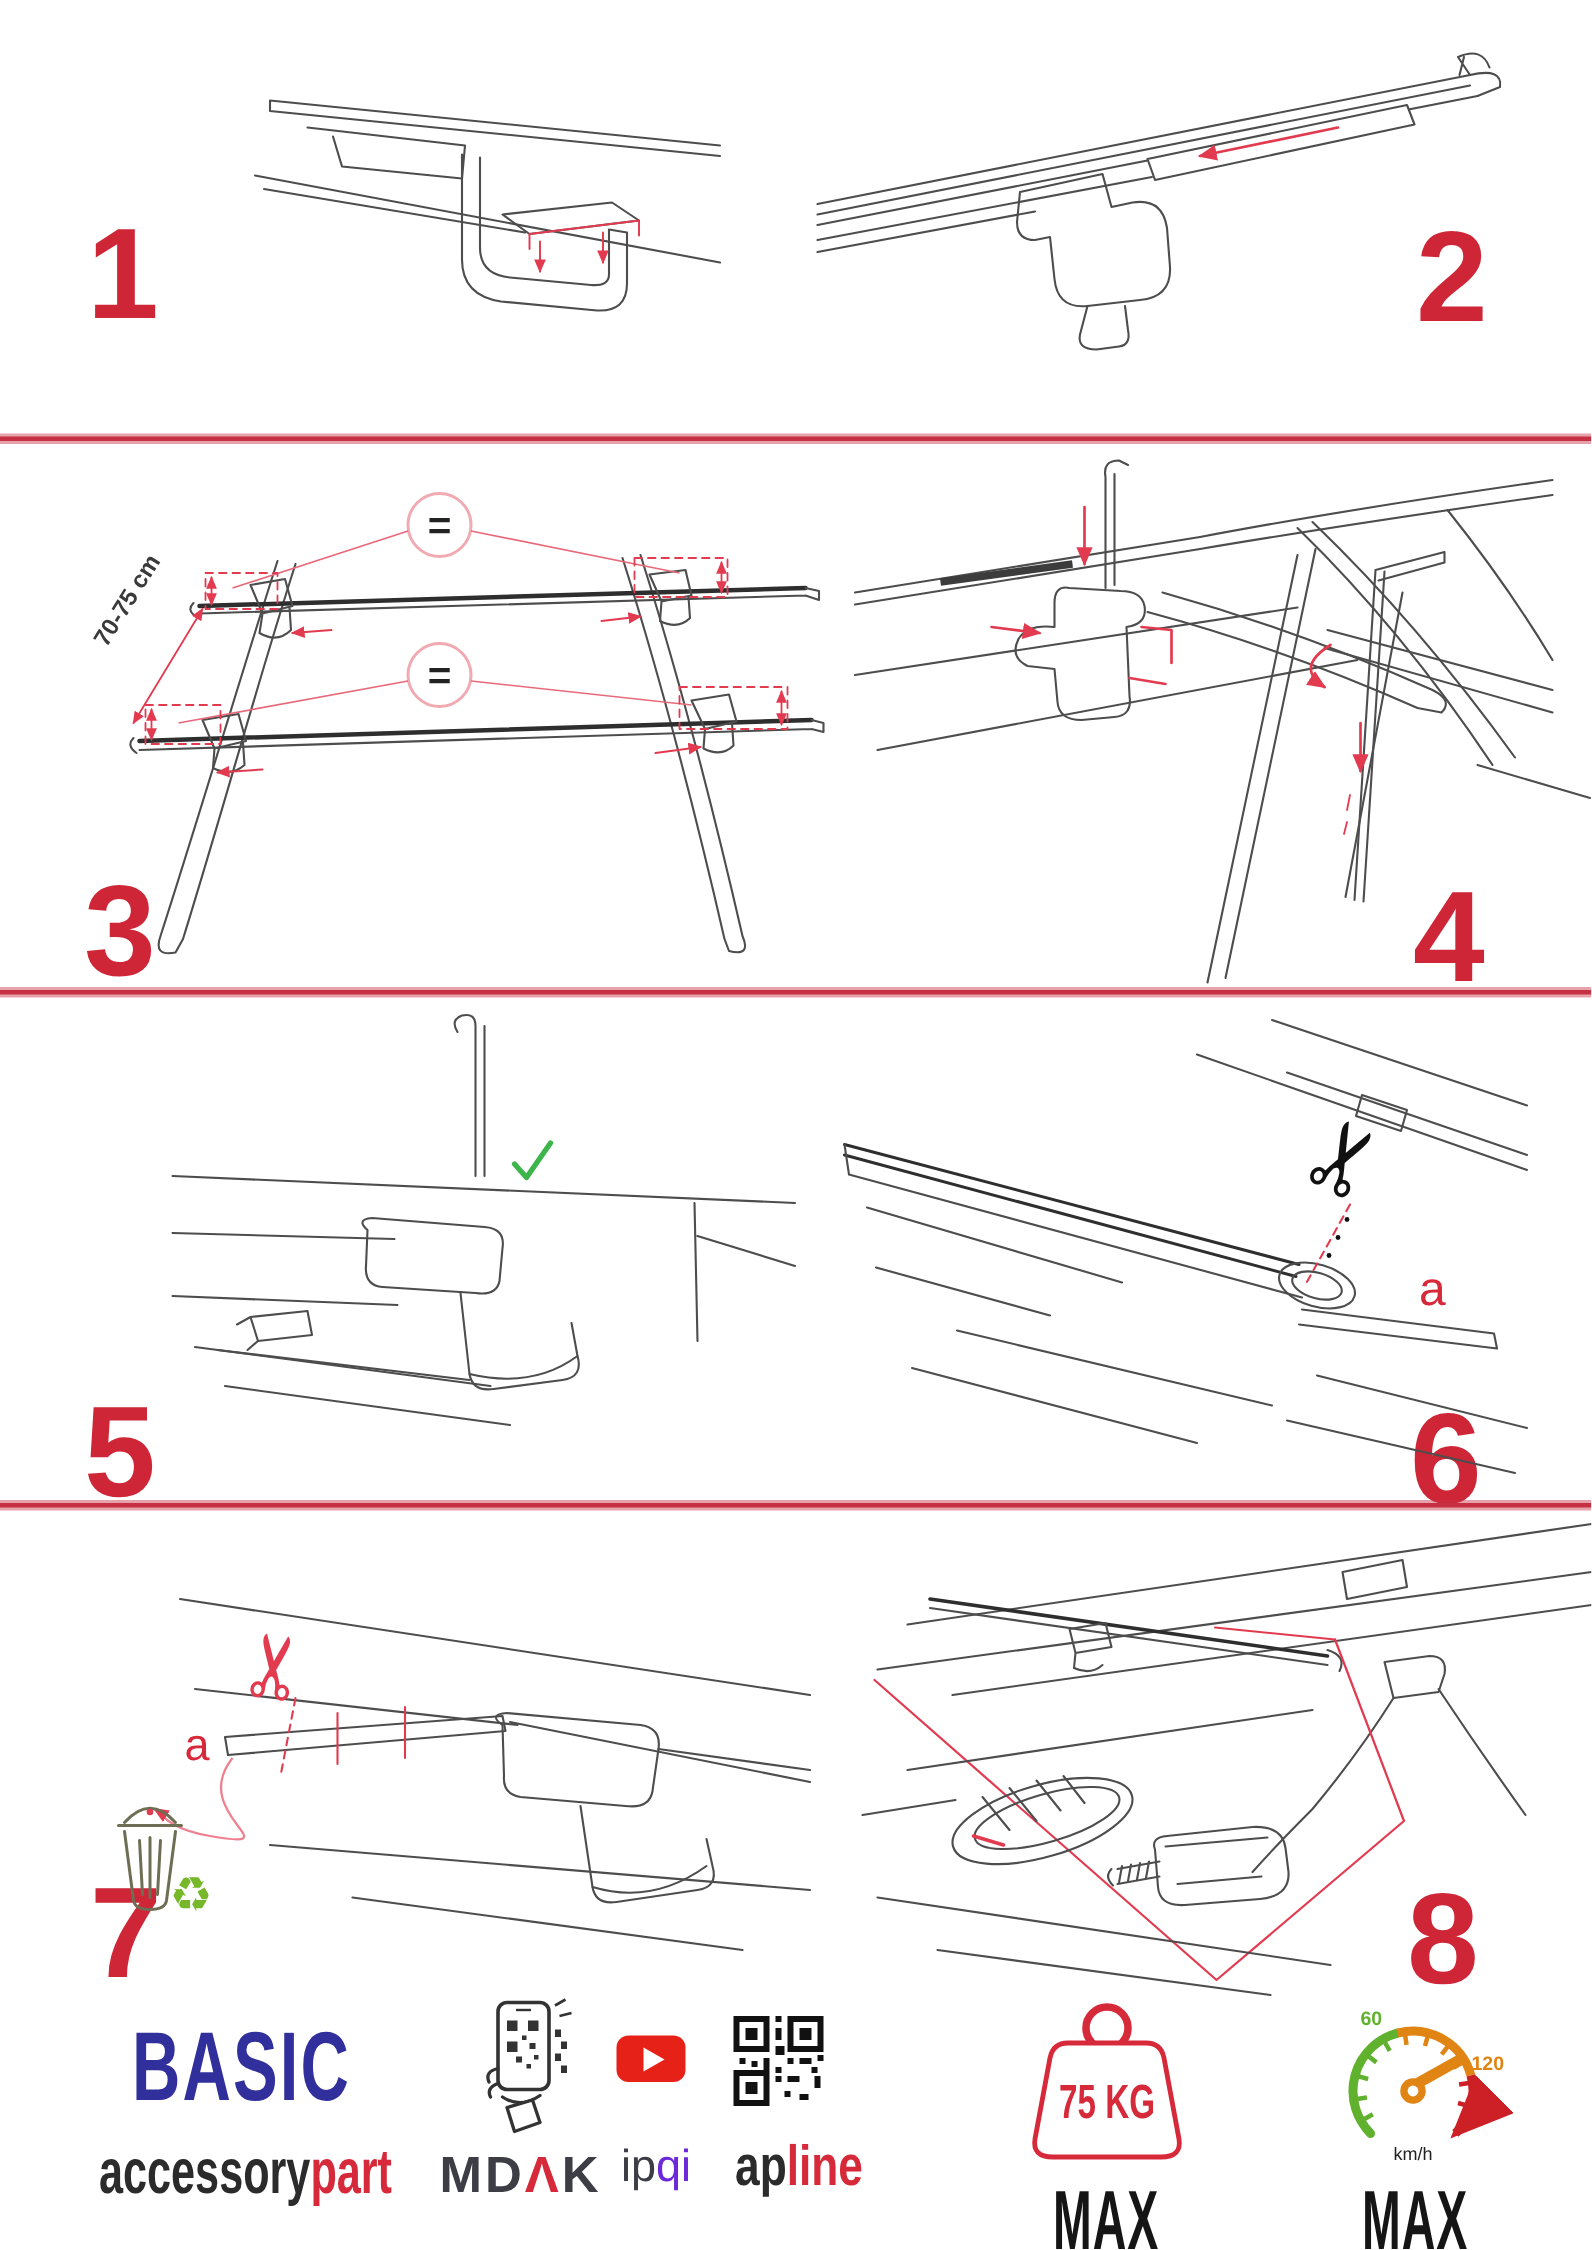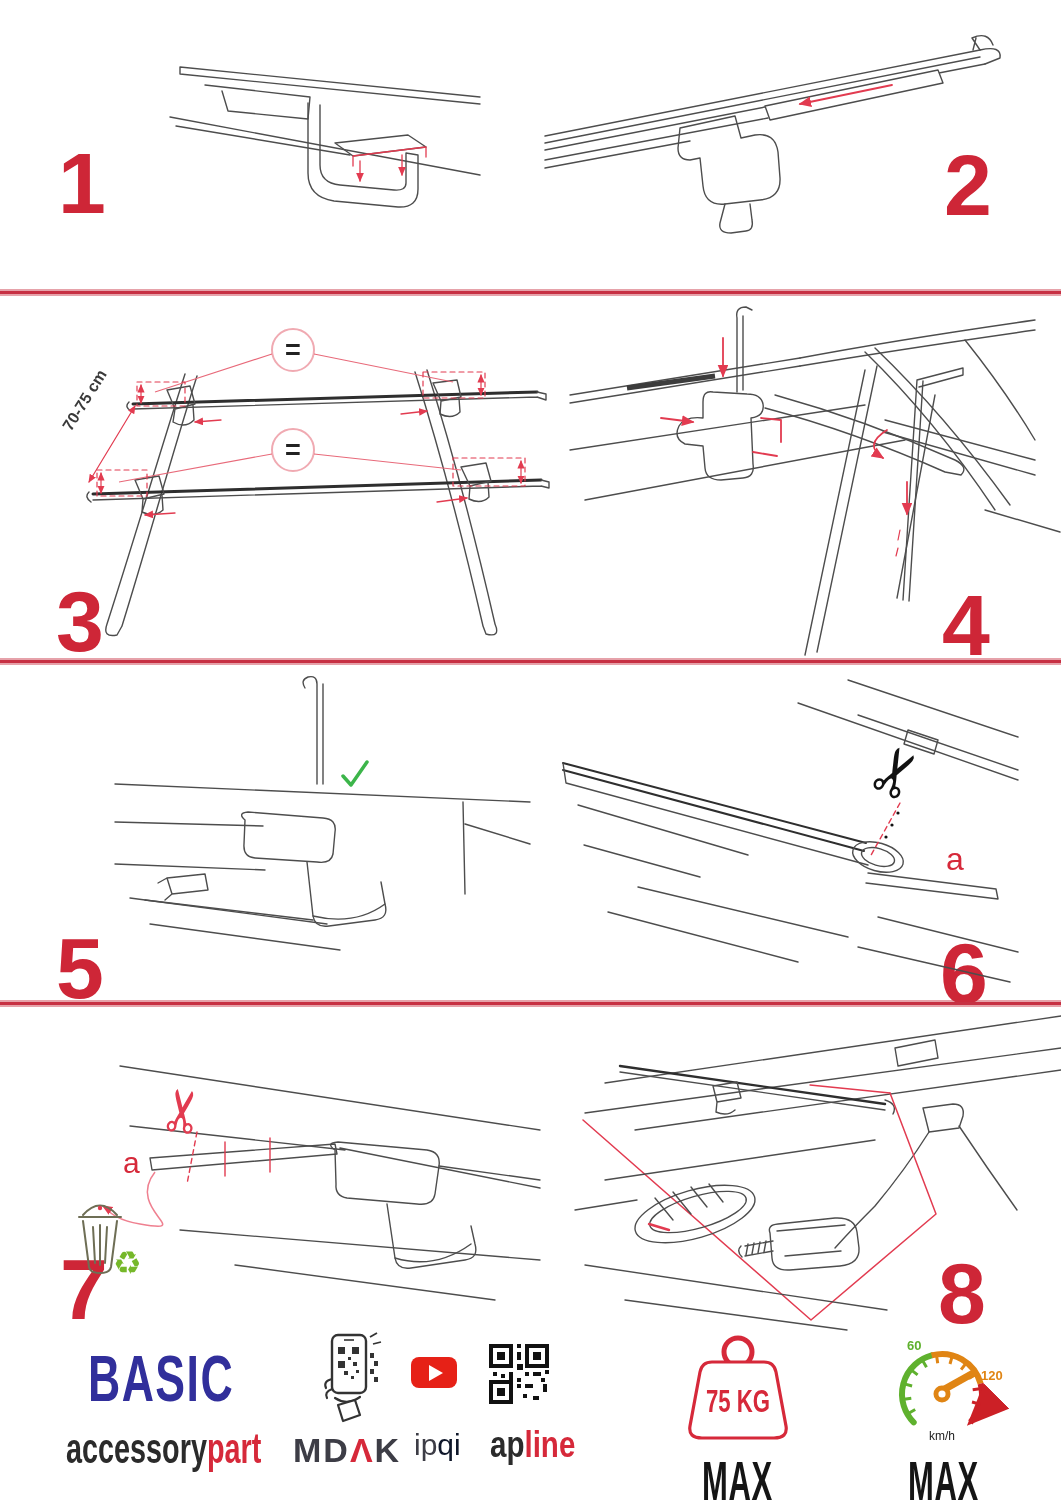--- a/index.html
+++ b/index.html
@@ -19,21 +19,21 @@
   
   .logo-title{position:absolute;left:88px;top:1341px;color:#312f9b;font-size:62px;font-weight:bold;
               letter-spacing:2px;transform:scale(.72,1.05);transform-origin:left top;white-space:nowrap;}
   .logo-sub{position:absolute;left:66px;top:1425px;font-size:40px;font-weight:bold;
             transform:scale(.72,1.05);transform-origin:left top;white-space:nowrap;}
   .logo-sub .dark{color:#2b2b2b}.logo-sub .redt{color:#d6293a}
   .mdak{position:absolute;left:293px;top:1431px;font-size:34px;font-weight:bold;letter-spacing:2px;
         color:#3d3d46;white-space:nowrap;}
   .mdak .redt{color:#d6293a}
   .ipqi{position:absolute;left:414px;top:1428px;font-size:30px;color:#3d3d46;white-space:nowrap;}
-  .ipqi .redt{color:#0f172a}
+  .ipqi .redt{color:#6d28d9}
   .apline{position:absolute;left:490px;top:1422px;font-size:36px;font-weight:bold;
           transform:scale(.82,1.05);transform-origin:left top;color:#2b2b2b;white-space:nowrap;}
   .apline .redt{color:#d6293a}
   .yt{position:absolute;left:411px;top:1357px;width:46px;height:31px;background:#e62117;border-radius:8px;}
   .yt:before{content:"";position:absolute;left:18px;top:8px;border-left:14px solid #fff;
              border-top:8px solid transparent;border-bottom:8px solid transparent;}
   .maxlbl{position:absolute;color:#151515;font-size:50px;font-weight:bold;
           transform:scale(.62,1.12);transform-origin:left top;letter-spacing:1px;}
 </style>
 </head>

